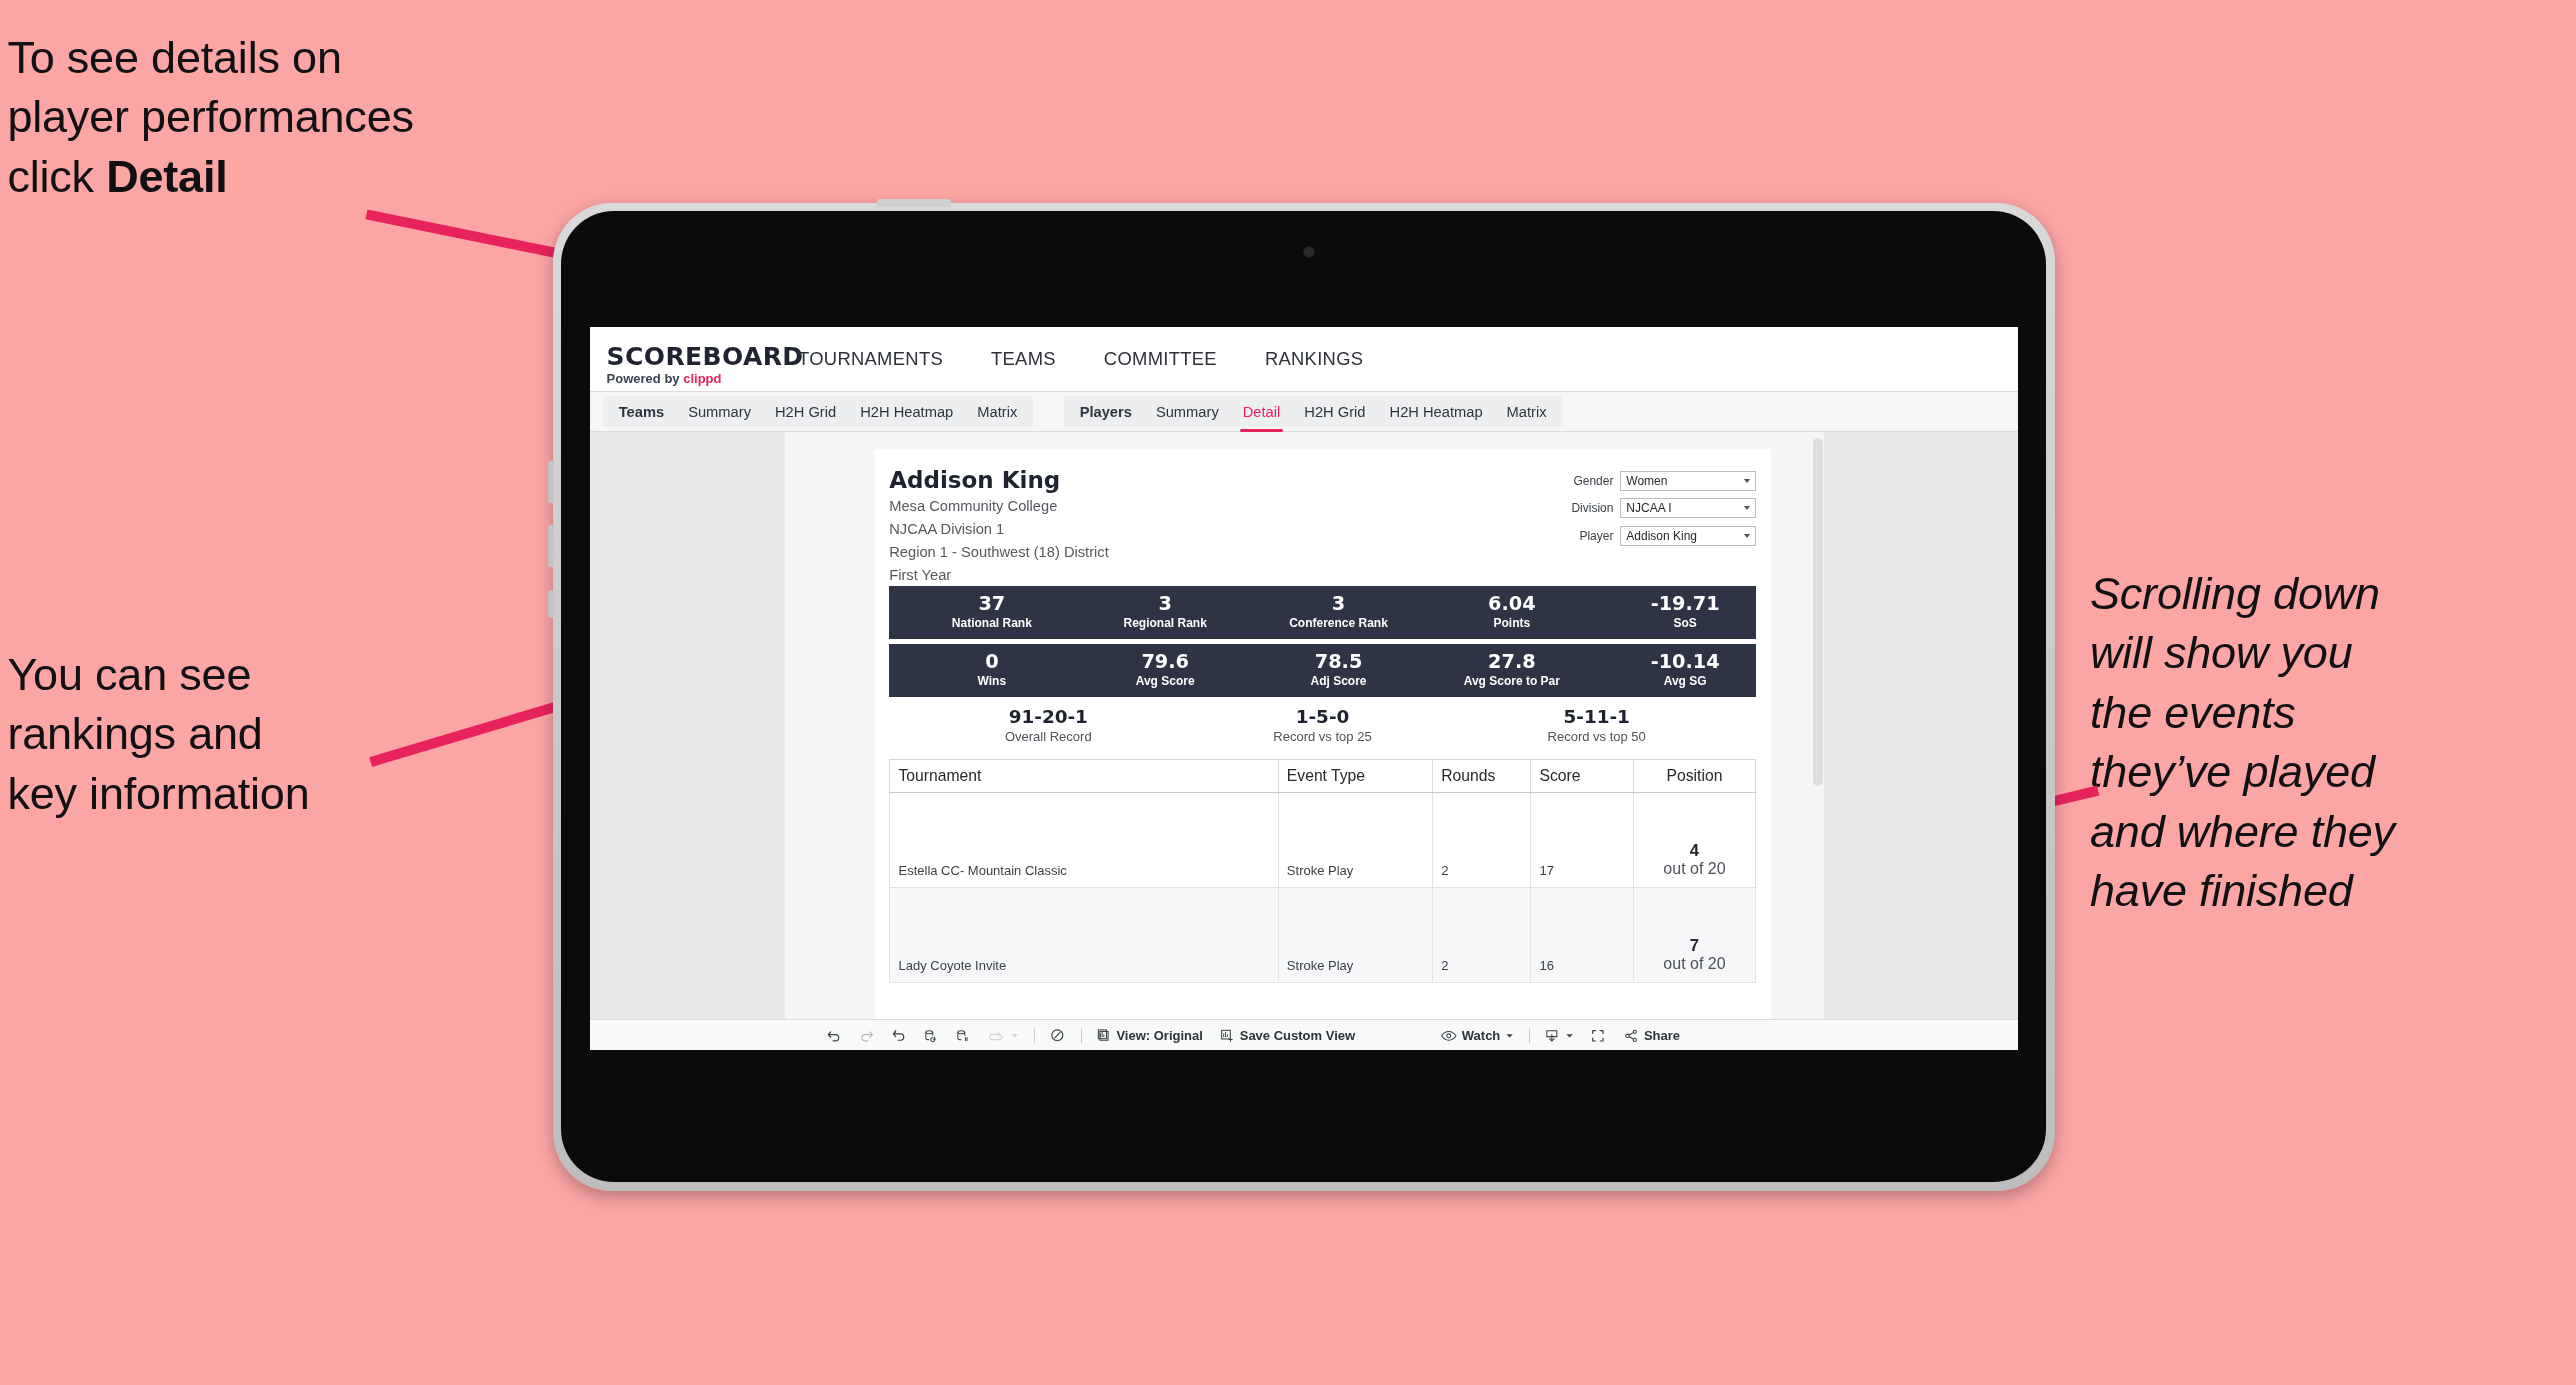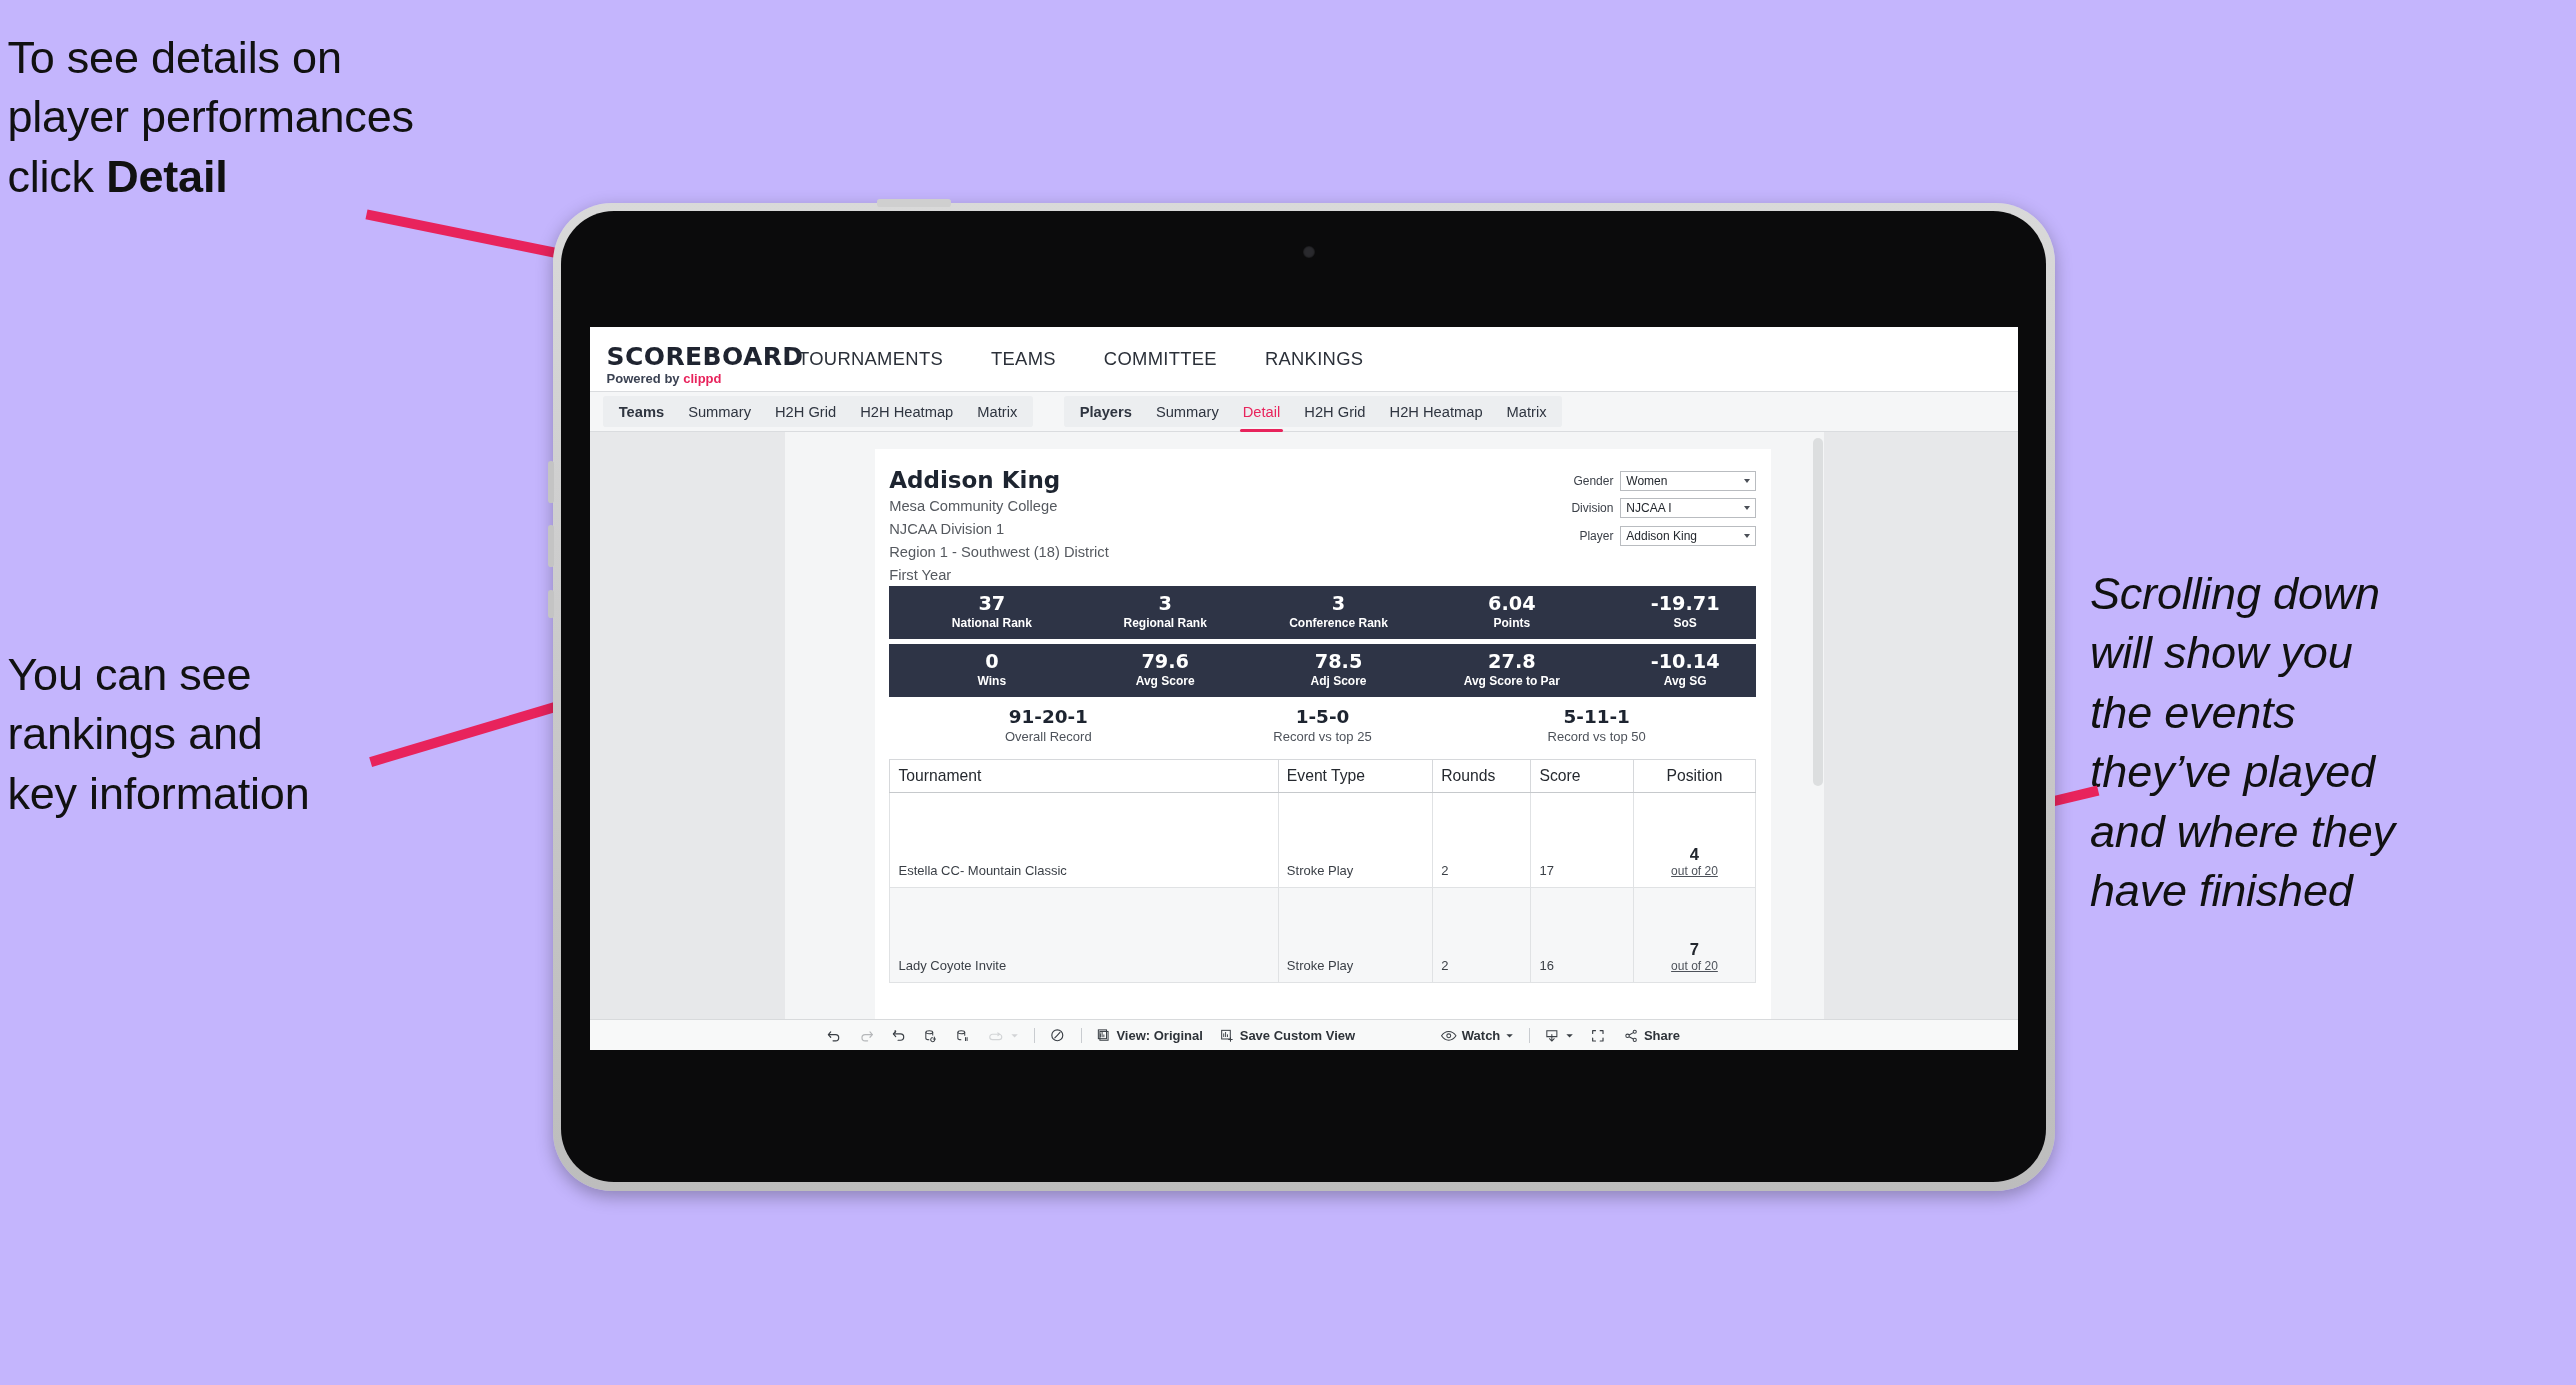--- a/index.html
+++ b/index.html
@@ -2,21 +2,21 @@
 <html style="font-size:14.7px"><head>
 <meta charset="utf-8">
 <style>
   * { box-sizing: border-box; margin: 0; padding: 0; }
   html, body {
     width: 2576px; height: 1386px;
     background: #ffffff;
     font-family: "Liberation Sans", sans-serif;
     overflow: hidden;
   }
-  #stage { position: relative; width: 2576px; height: 1386px; background: #c4b5fd; }
+  #stage { position: relative; width: 2576px; height: 1386px; background: #fca5a5; }
 
   
   .annot {
     position: absolute;
     color: #111111;
     font-size: 45px;
     line-height: 1.32;
     font-weight: 400;
     letter-spacing: -0.2px;
     white-space: pre-line;
@@ -293,21 +293,21 @@
     vertical-align: bottom;
     padding-bottom: 9.2px;
     background: #fff;
   }
   table.events tr.alt td { background: #f6f7f8; }
   table.events td.pos {
     text-align: center;
     vertical-align: bottom;
   }
   .posval { font-size: 16.6px; font-weight: 700; color: #22272e; line-height: 1.1; }
-  .poslbl { font-size: 12px; color: #4d525a; text-decoration: underline; }
+  .poslbl { font-size: 16px; color: #4d525a; }
   col.c1 { width: 41.5%; }
   col.c2 { width: 16.5%; }
   col.c3 { width: 10.5%; }
   col.c4 { width: 11%; }
   col.c5 { width: 13%; }
 
   
   .toolbar {
     position: relative;
     height: 32px;

